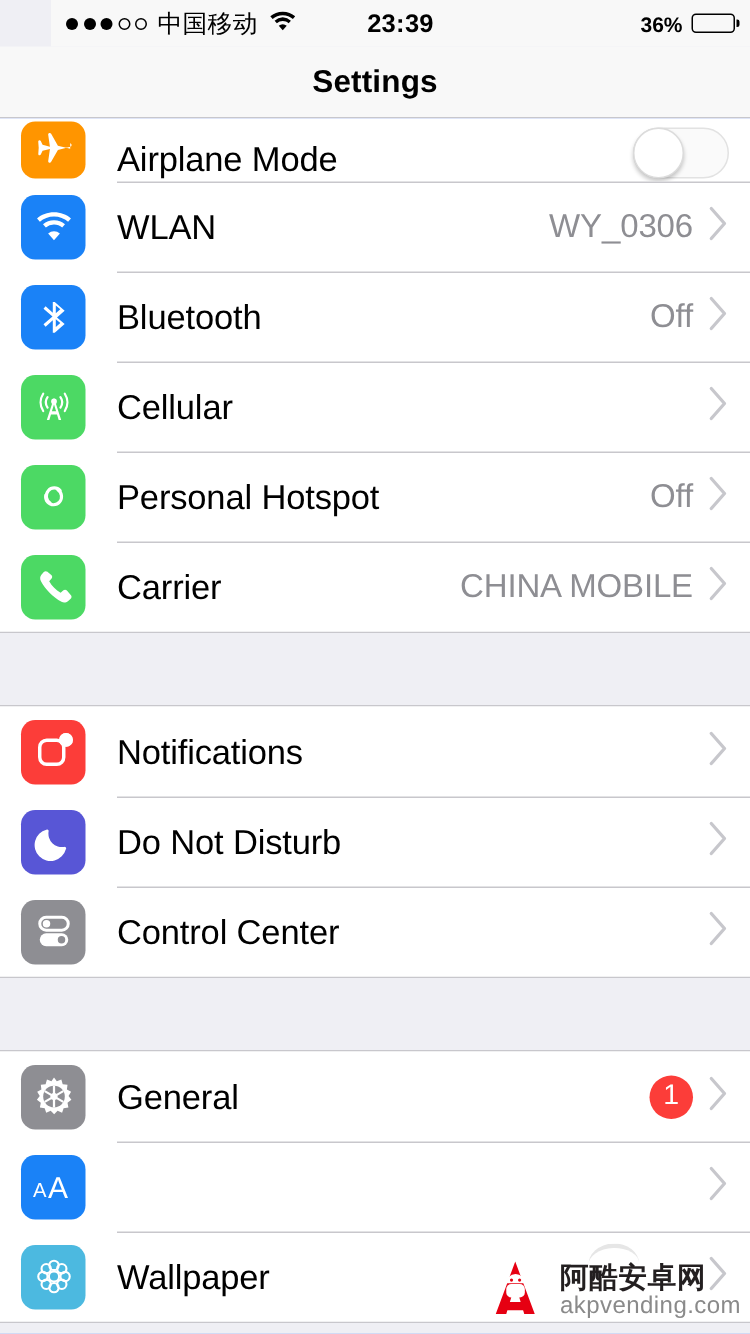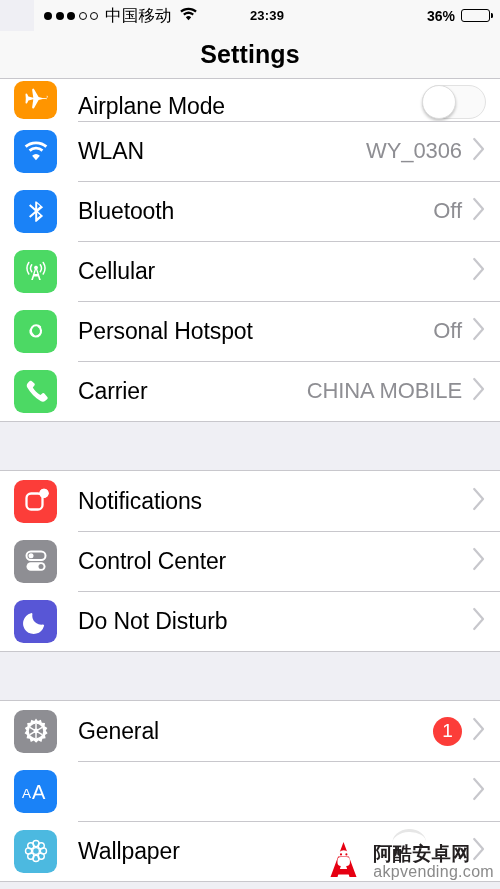--- a/index.html
+++ b/index.html
@@ -33,21 +33,21 @@
   .sb-left { display: flex; align-items: center; gap: 7px; flex: 0 0 auto; }
   .dots { display: flex; align-items: center; gap: 3.5px; }
   .dot { width: 8px; height: 8px; border-radius: 50%; }
   .dot.on { background: #000; }
   .dot.off { background: transparent; border: 1.3px solid #000; width: 8px; height: 8px; }
   .carrier-name { font-size: 16.5px; letter-spacing: .2px; }
   .wifi-glyph { display:block; }
   .sb-center {
     position: absolute; left: 0; right: 0;
     text-align: center;
-    font-size: 13px; font-weight: bold; letter-spacing: .2px;
+    font-size: 17px; font-weight: bold; letter-spacing: .2px;
     pointer-events: none;
   }
   .sb-right {
     margin-left: auto; display: flex; align-items: center; gap: 6px;
     position: relative; z-index: 2;
   }
   .batt-pct { font-size: 14px; font-weight: 700; }
   .batt {
     position: relative;
     width: 29px; height: 13px;
@@ -62,21 +62,21 @@
   }
   .batt-fill { height: 100%; background: #000; border-radius: 1px; }
 
   
   .navbar {
     height: 48px;
     background: #f8f8f8;
     display: flex; align-items: center; justify-content: center;
     border-bottom: 1px solid #c8c7cc;
   }
-  .nav-title { font-size: 25px; font-weight: bold; color: #000; letter-spacing: .1px; }
+  .nav-title { font-size: 21px; font-weight: bold; color: #000; letter-spacing: .1px; }
 
   
   .scroll { position: relative; background: #1d4ed8; }
   .group { background: #fff; border-top: 1px solid #c8c7cc; border-bottom: 1px solid #c8c7cc; }
   .group.cut { border-top: none; }
   .gap { height: 48px; background: #efeff4; }
 
   .row {
     position: relative;
     display: flex; align-items: center;
@@ -308,42 +308,42 @@
             </svg>
           </div>
           <div class="label">Notifications</div>
           <div class="right">
             <span class="chev"><svg width="14" height="24" viewBox="0 0 14 24">
                 <path d="M2.2 2 11 12l-8.8 10" fill="none" stroke="#c7c7cc" stroke-width="2.2" stroke-linecap="round" stroke-linejoin="round"></path>
               </svg></span>
           </div>
         </div>
         <div class="row">
+          <div class="icon" style="background: rgb(88, 86, 214);">
+            <svg width="30" height="30" viewBox="0 0 30 30">
+              <path d="M21.8 18.6A9 9 0 0 1 11.4 8.2a1 1 0 0 0-1.5-1.05 10.6 10.6 0 1 0 13 13 1 1 0 0 0-1.1-1.55z" fill="#fff"></path>
+            </svg>
+          </div>
+          <div class="label">Do Not Disturb</div>
+          <div class="right">
+            <span class="chev"><svg width="14" height="24" viewBox="0 0 14 24">
+                <path d="M2.2 2 11 12l-8.8 10" fill="none" stroke="#c7c7cc" stroke-width="2.2" stroke-linecap="round" stroke-linejoin="round"></path>
+              </svg></span>
+          </div>
+        </div>
+        <div class="row">
           <div class="icon" style="background: rgb(142, 142, 147);">
             <svg width="32" height="32" viewBox="0 0 32 32">
               <rect x="6.5" y="6.5" width="19" height="8.6" rx="4.3" fill="none" stroke="#fff" stroke-width="2"></rect>
               <circle cx="11" cy="10.8" r="2.5" fill="#fff"></circle>
               <rect x="6.5" y="17.2" width="19" height="8.6" rx="4.3" fill="#fff"></rect>
               <circle cx="21" cy="21.5" r="2.5" fill="#8e8e93"></circle>
             </svg>
           </div>
           <div class="label">Control Center</div>
-          <div class="right">
-            <span class="chev"><svg width="14" height="24" viewBox="0 0 14 24">
-                <path d="M2.2 2 11 12l-8.8 10" fill="none" stroke="#c7c7cc" stroke-width="2.2" stroke-linecap="round" stroke-linejoin="round"></path>
-              </svg></span>
-          </div>
-        </div>
-        <div class="row">
-          <div class="icon" style="background: rgb(88, 86, 214);">
-            <svg width="30" height="30" viewBox="0 0 30 30">
-              <path d="M21.8 18.6A9 9 0 0 1 11.4 8.2a1 1 0 0 0-1.5-1.05 10.6 10.6 0 1 0 13 13 1 1 0 0 0-1.1-1.55z" fill="#fff"></path>
-            </svg>
-          </div>
-          <div class="label">Do Not Disturb</div>
           <div class="right">
             <span class="chev"><svg width="14" height="24" viewBox="0 0 14 24">
                 <path d="M2.2 2 11 12l-8.8 10" fill="none" stroke="#c7c7cc" stroke-width="2.2" stroke-linecap="round" stroke-linejoin="round"></path>
               </svg></span>
           </div>
         </div>
       </div>
       <div class="gap"></div>
       <div class="group">
         <div class="row">

